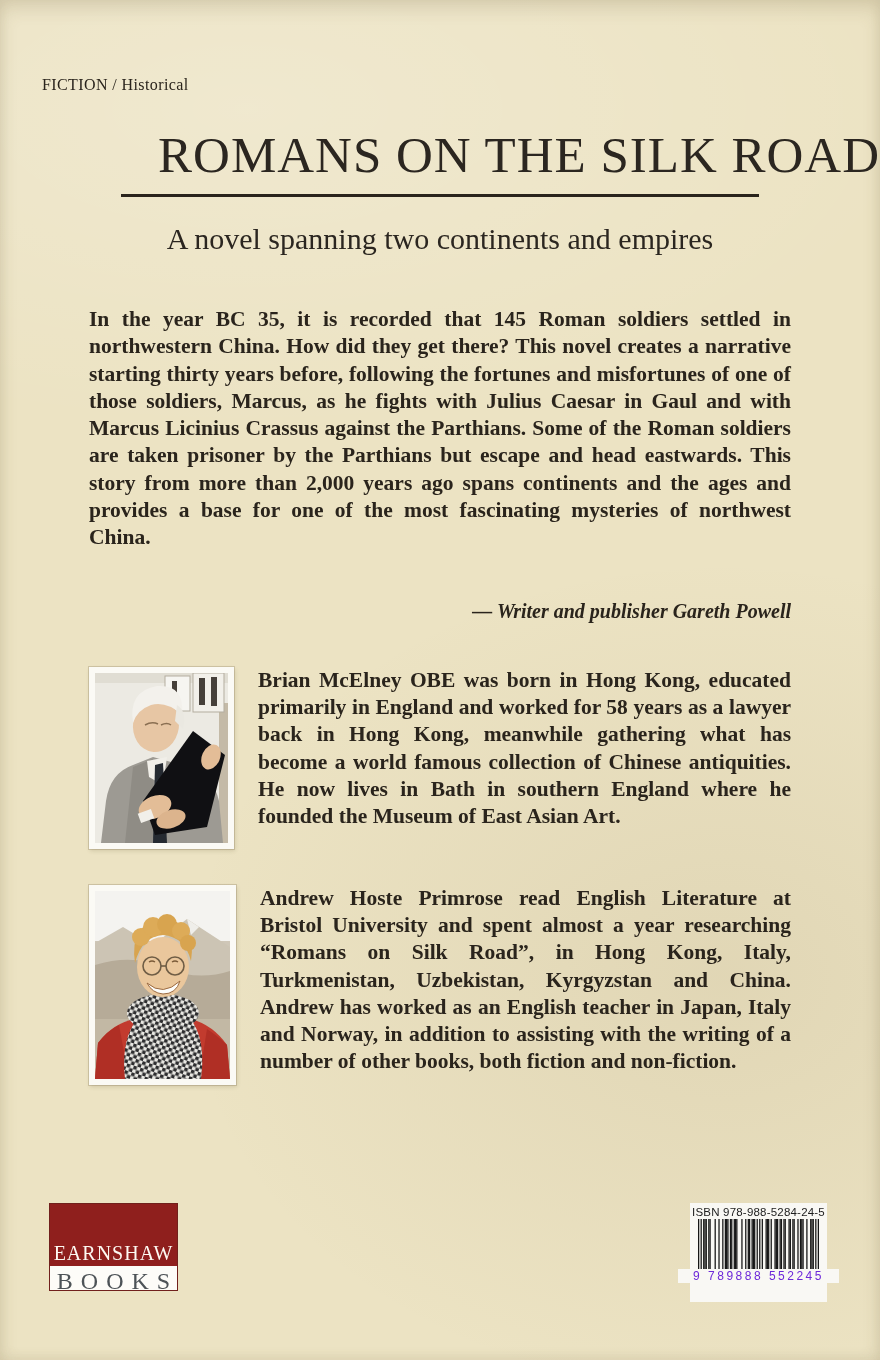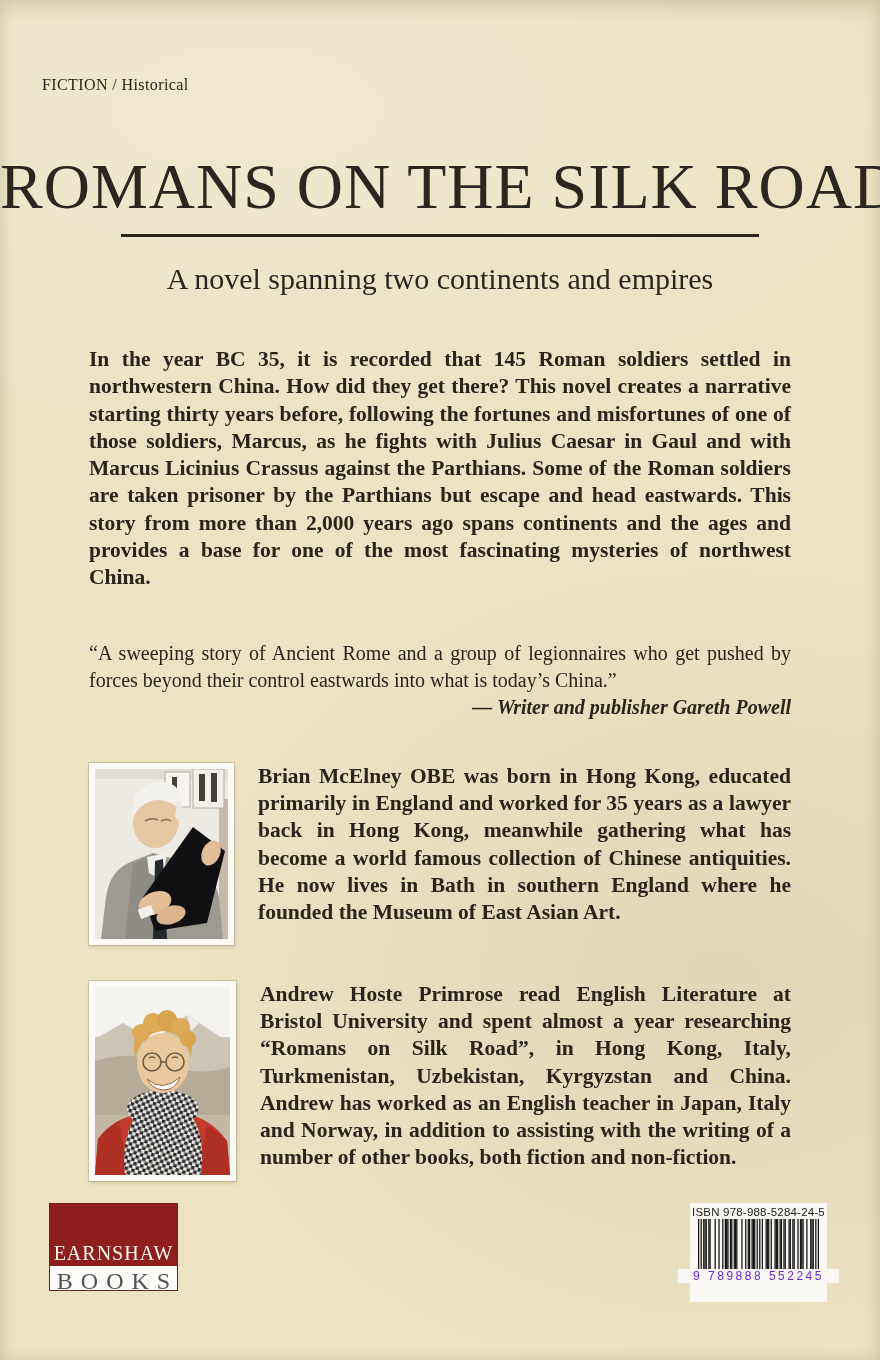--- a/index.html
+++ b/index.html
@@ -16,23 +16,23 @@
     font-family:"Liberation Serif","DejaVu Serif",serif;
     color:#2a241c;
   }
   .category{
     margin:0 0 0 42px;
     padding-top:76px;
     font-size:16px;
     letter-spacing:0.4px;
   }
   .title{
-    margin-top:56px;
+    margin-top:32px;
     text-align:right;
-    font-size:64px;
+    font-size:51px;
     font-weight:400;
     letter-spacing:1px;
     white-space:nowrap;
     color:#2b2620;
   }
   .title-rule{
     width:638px;height:3px;
     margin:10px auto 0 auto;
     background:#2a241c;
   }
@@ -162,21 +162,20 @@
   <div class="title">ROMANS ON THE SILK ROAD</div>
   <div class="title-rule"></div>
 
   <div class="subtitle">A novel spanning two continents and empires</div>
 
   <div class="content">
 
     <div class="synopsis">In the year BC 35, it is recorded that 145 Roman soldiers settled in northwestern China. How did they get there? This novel creates a narrative starting thirty years before, following the fortunes and misfortunes of one of those soldiers, Marcus, as he fights with Julius Caesar in Gaul and with Marcus Licinius Crassus against the Parthians. Some of the Roman soldiers are taken prisoner by the Parthians but escape and head eastwards. This story from more than 2,000 years ago spans continents and the ages and provides a base for one of the most fascinating mysteries of northwest China.</div>
 
     <div class="quote-block">
-      <div class="quote">“A sweeping story of Ancient Rome and a group of legionnaires who get pushed by forces beyond their control eastwards into what is today’s China.”</div>
       <div class="quote-attribution">— Writer and publisher Gareth Powell</div>
     </div>
 
     <div class="bio-row first">
       <div class="photo">
         <svg width="133" height="170" viewBox="0 0 133 170" xmlns="http://www.w3.org/2000/svg">
           <rect width="133" height="170" fill="#eceae3"></rect>
           <rect x="0" y="0" width="133" height="10" fill="#e0ddd3"></rect>
           <rect x="124" y="30" width="9" height="140" fill="#c4baa7"></rect>
           <rect x="70" y="3" width="25" height="35" fill="#f6f5f1" stroke="#b3ad9f" stroke-width="1"></rect>
@@ -193,21 +192,21 @@
           <path d="M82 32 Q92 38 88 56 L80 48 Z" fill="#eae8e1"></path>
           <path d="M50 52 q7 -4 13 -1" stroke="#8a6f52" stroke-width="1.5" fill="none"></path>
           <path d="M66 52 q6 -3 10 0" stroke="#8a6f52" stroke-width="1.5" fill="none"></path>
           <polygon points="48,128 98,58 130,82 112,154 60,162" fill="#101013"></polygon>
           <ellipse cx="60" cy="134" rx="17" ry="11" fill="#e3bd97" transform="rotate(-22 60 134)"></ellipse>
           <ellipse cx="76" cy="146" rx="15" ry="9" fill="#dcb48d" transform="rotate(-18 76 146)"></ellipse>
           <ellipse cx="116" cy="84" rx="9" ry="13" fill="#e3bd97" transform="rotate(24 116 84)"></ellipse>
           <rect x="44" y="138" width="14" height="10" fill="#f1efe9" transform="rotate(-20 51 143)"></rect>
         </svg>
       </div>
-      <div class="bio-text">Brian McElney OBE was born in Hong Kong, educated primarily in England and worked for 35 years as a lawyer back in Hong Kong, meanwhile gathering what has become a world famous collection of Chinese antiquities. He now lives in Bath in southern England where he founded the Museum of East Asian Art.</div>
+      <div class="bio-text">Brian McElney OBE was born in Hong Kong, educated primarily in England and worked for 58 years as a lawyer back in Hong Kong, meanwhile gathering what has become a world famous collection of Chinese antiquities. He now lives in Bath in southern England where he founded the Museum of East Asian Art.</div>
     </div>
 
     <div class="bio-row second">
       <div class="photo">
         <svg width="135" height="188" viewBox="0 0 135 188" xmlns="http://www.w3.org/2000/svg">
           <defs>
             <pattern id="chk" width="7" height="7" patternUnits="userSpaceOnUse" patternTransform="rotate(18)">
               <rect width="7" height="7" fill="#e8e7e2"></rect>
               <rect width="3.5" height="3.5" fill="#2d2d2f"></rect>
               <rect x="3.5" y="3.5" width="3.5" height="3.5" fill="#2d2d2f"></rect>

